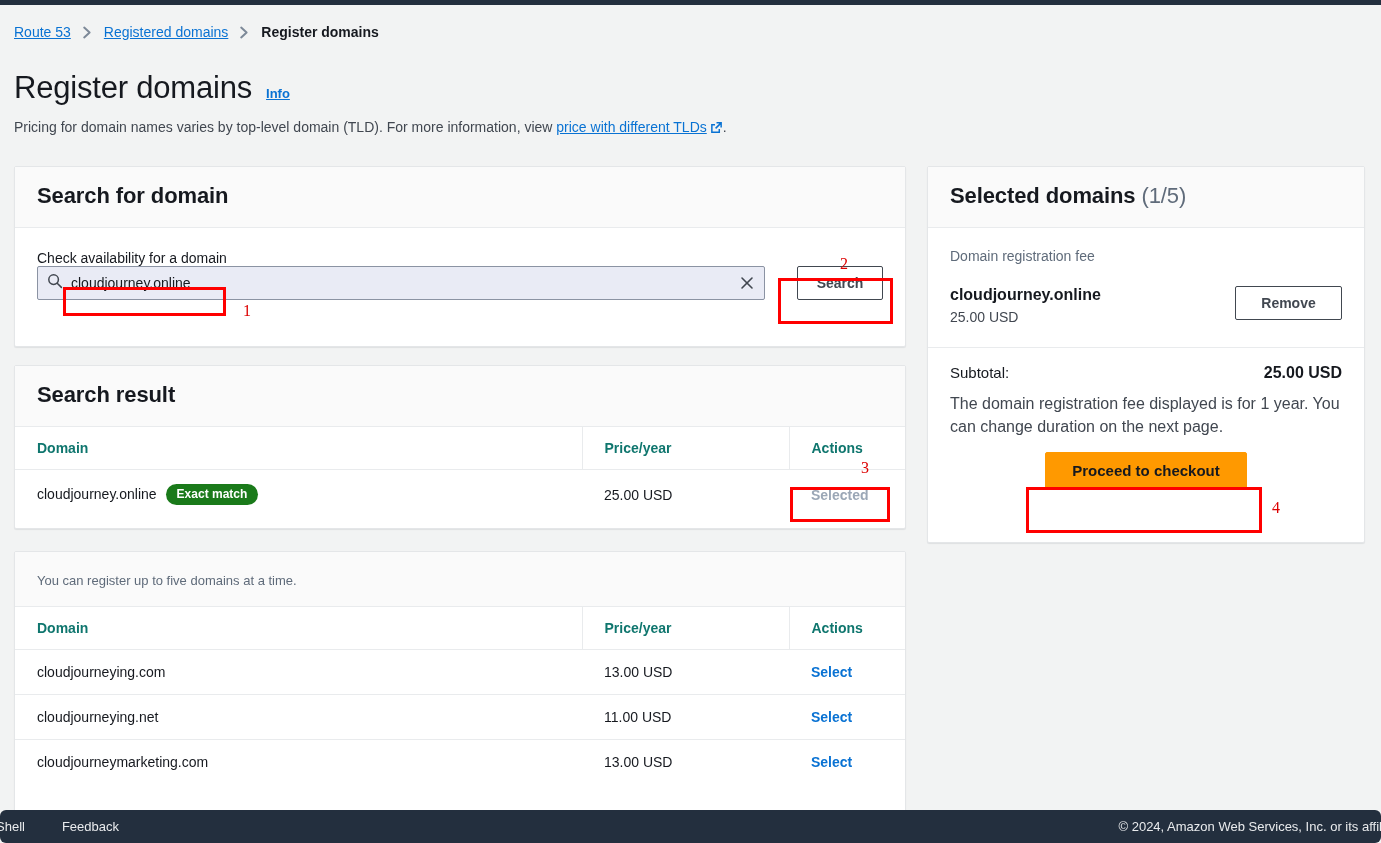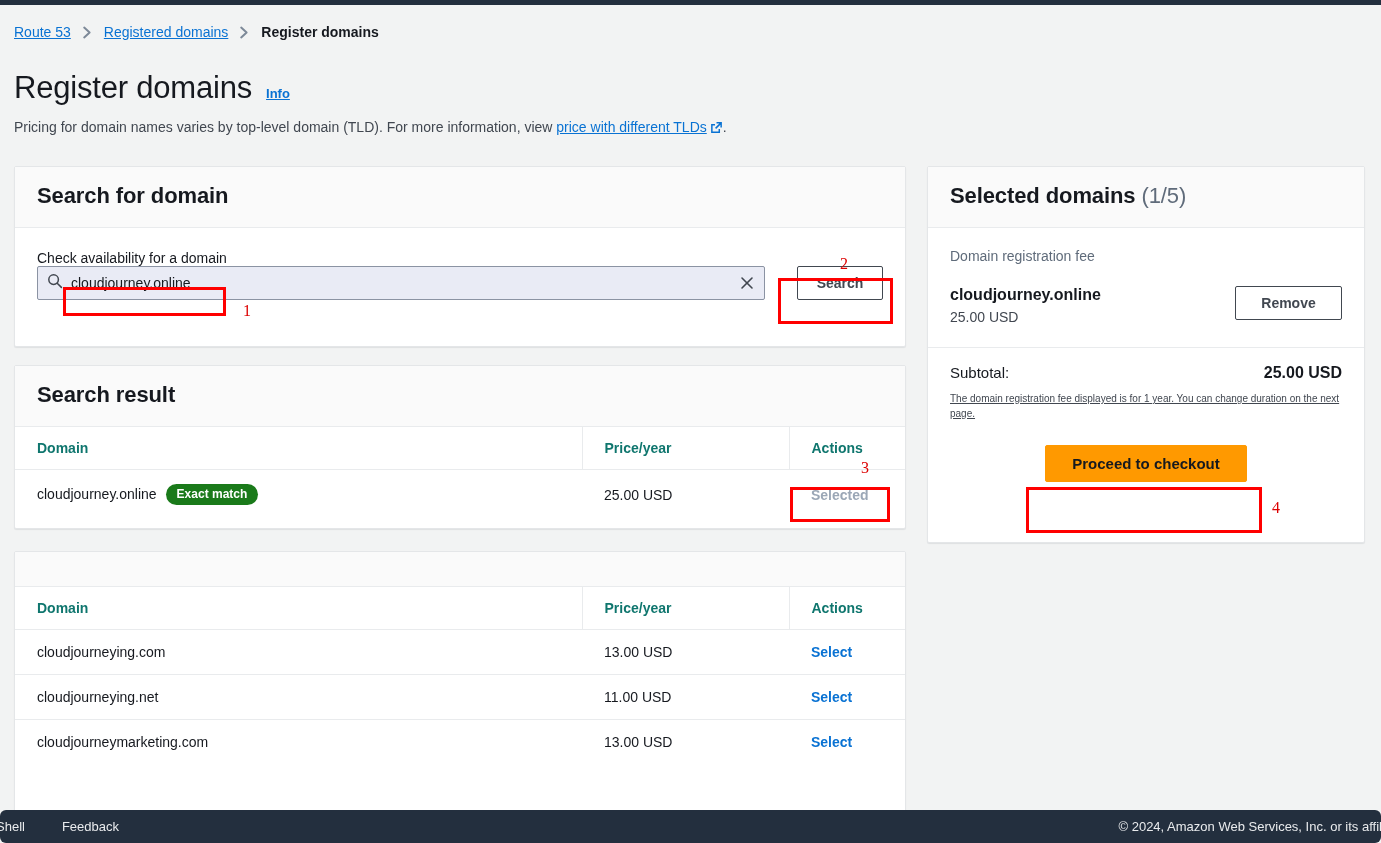--- a/index.html
+++ b/index.html
@@ -268,26 +268,25 @@
   .sel-footer { padding: 16px 22px 18px 22px; }
   .subtotal-row {
     display: flex;
     justify-content: space-between;
     align-items: baseline;
   }
   .subtotal-label { font-size: 15px; color: #16191f; }
   .subtotal-value { font-size: 16px; font-weight: 700; color: #16191f; }
   .sel-note {
     margin-top: 10px;
-    font-size: 10px;
+    font-size: 16px;
     color: #414750;
     line-height: 1.45;
-    text-decoration: underline;
-  }
-  .checkout-wrap { margin-top: 24px; display: flex; justify-content: center; }
+  }
+  .checkout-wrap { margin-top: 14px; display: flex; justify-content: center; }
   .checkout-btn {
     background: #ff9900;
     border: 1px solid #ff9900;
     border-radius: 2px;
     color: #16191f;
     font-family: "Liberation Sans", sans-serif;
     font-size: 15px;
     font-weight: 700;
     padding: 9px 26px;
     cursor: pointer;
@@ -421,20 +420,21 @@
           <td>
             <span class="selected-text">Selected</span>
           </td>
         </tr>
       </tbody>
     </table>
   </section>
 
   <section class="card" id="suggested-card">
     <div class="card-header">
+      <div class="card-subtitle">You can register up to five domains at a time.</div>
     </div>
     <table class="dtable">
       <thead>
         <tr>
           <th class="col-domain">Domain</th>
           <th class="col-price">Price/year</th>
           <th class="col-actions">Actions</th>
         </tr>
       </thead>
       <tbody>

